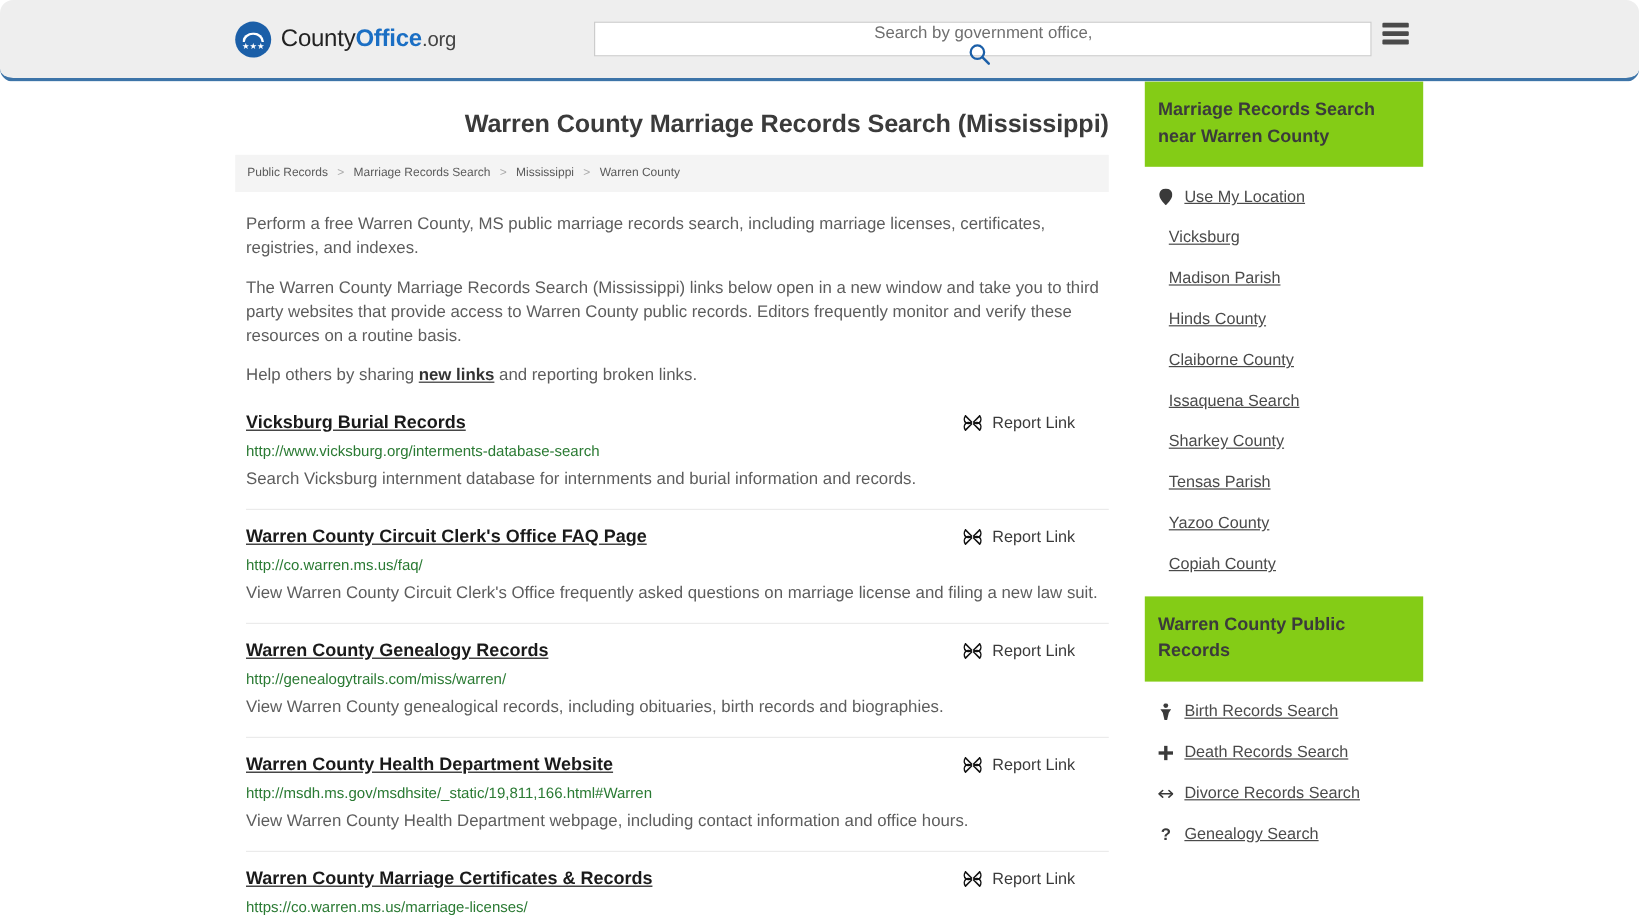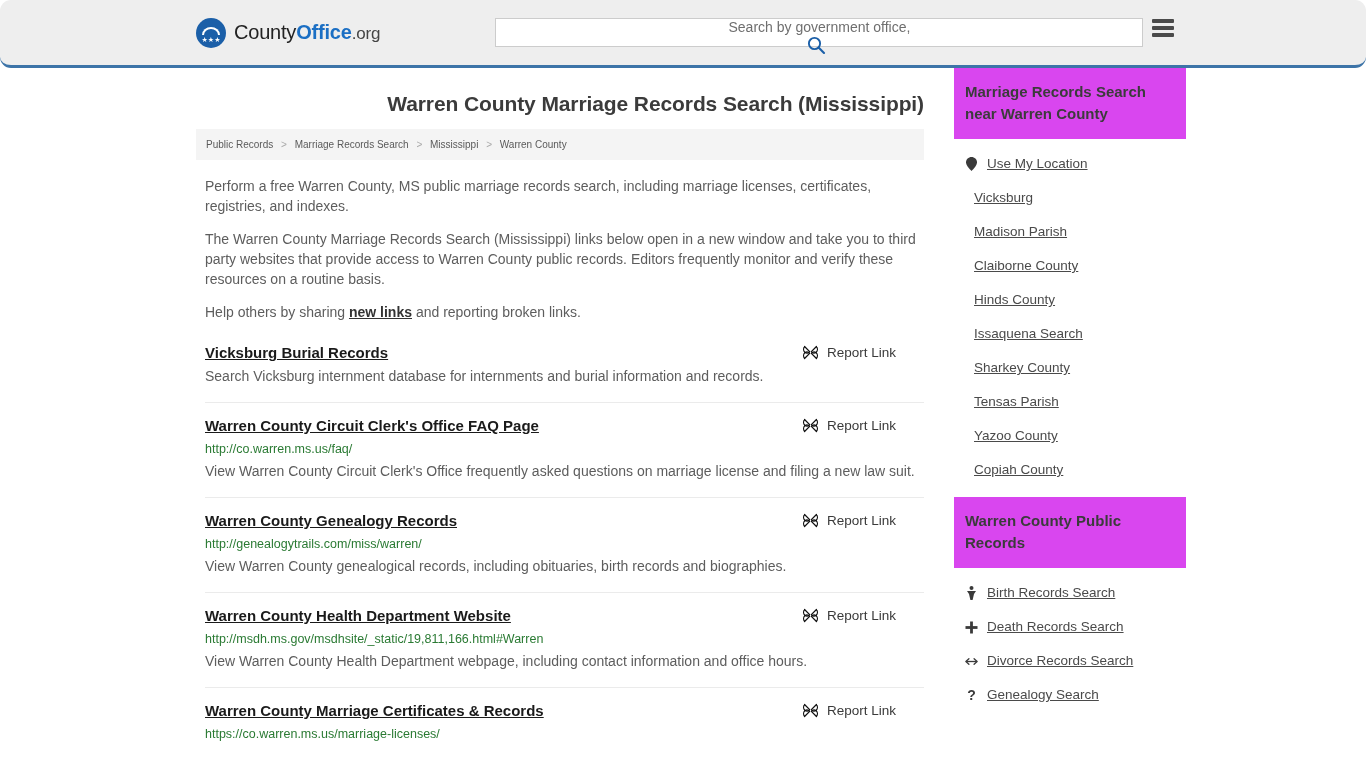--- a/index.html
+++ b/index.html
@@ -179,21 +179,21 @@
   .link-desc {
     font-size: 14px;
     color: #5d5d5d;
     line-height: 25px;
     margin-top: 2px;
   }
 
   
   .side-box { margin-bottom: 10px; }
   .side-head {
-    background: #d946ef;
+    background: #84cc16;
     padding: 13px 11px 14px 11px;
     font-size: 15px;
     font-weight: bold;
     color: #3b3b3b;
     line-height: 22px;
   }
   .side-list { padding: 8px 0 0 11px; }
   .side-item {
     display: flex;
     align-items: center;
@@ -277,20 +277,21 @@
             <span class="report-link">
               <svg width="17" height="17" viewBox="0 0 20 20">
                 <path d="M3 3 L9 9 M3 3 C1.5 5 1.5 8 3.3 9.6 C5 11 7.5 10.6 8.8 9.2" fill="none" stroke="#111" stroke-width="1.5" stroke-linecap="round"></path>
                 <path d="M17 3 L11 9 M17 3 C18.5 5 18.5 8 16.7 9.6 C15 11 12.5 10.6 11.2 9.2" fill="none" stroke="#111" stroke-width="1.5" stroke-linecap="round"></path>
                 <path d="M3 17 L9 11 M3 17 C1.5 15 1.5 12 3.3 10.4 C5 9 7.5 9.4 8.8 10.8" fill="none" stroke="#111" stroke-width="1.5" stroke-linecap="round"></path>
                 <path d="M17 17 L11 11 M17 17 C18.5 15 18.5 12 16.7 10.4 C15 9 12.5 9.4 11.2 10.8" fill="none" stroke="#111" stroke-width="1.5" stroke-linecap="round"></path>
               </svg>
               <span>Report Link</span>
             </span>
           </div>
+          <div class="link-url">http://www.vicksburg.org/interments-database-search</div>
           <div class="link-desc">Search Vicksburg internment database for internments and burial information and records.</div>
         </div>
         <div class="link-item">
           <div class="link-row">
             <a class="link-title" href="#">Warren County Circuit Clerk's Office FAQ Page</a>
             <span class="report-link">
               <svg width="17" height="17" viewBox="0 0 20 20">
                 <path d="M3 3 L9 9 M3 3 C1.5 5 1.5 8 3.3 9.6 C5 11 7.5 10.6 8.8 9.2" fill="none" stroke="#111" stroke-width="1.5" stroke-linecap="round"></path>
                 <path d="M17 3 L11 9 M17 3 C18.5 5 18.5 8 16.7 9.6 C15 11 12.5 10.6 11.2 9.2" fill="none" stroke="#111" stroke-width="1.5" stroke-linecap="round"></path>
                 <path d="M3 17 L9 11 M3 17 C1.5 15 1.5 12 3.3 10.4 C5 9 7.5 9.4 8.8 10.8" fill="none" stroke="#111" stroke-width="1.5" stroke-linecap="round"></path>
@@ -368,25 +369,25 @@
           <div class="side-item">
             <span class="side-icon spacer"></span>
             <a href="#">Vicksburg</a>
           </div>
           <div class="side-item">
             <span class="side-icon spacer"></span>
             <a href="#">Madison Parish</a>
           </div>
           <div class="side-item">
             <span class="side-icon spacer"></span>
+            <a href="#">Hinds County</a>
+          </div>
+          <div class="side-item">
+            <span class="side-icon spacer"></span>
             <a href="#">Claiborne County</a>
-          </div>
-          <div class="side-item">
-            <span class="side-icon spacer"></span>
-            <a href="#">Hinds County</a>
           </div>
           <div class="side-item">
             <span class="side-icon spacer"></span>
             <a href="#">Issaquena Search</a>
           </div>
           <div class="side-item">
             <span class="side-icon spacer"></span>
             <a href="#">Sharkey County</a>
           </div>
           <div class="side-item">

